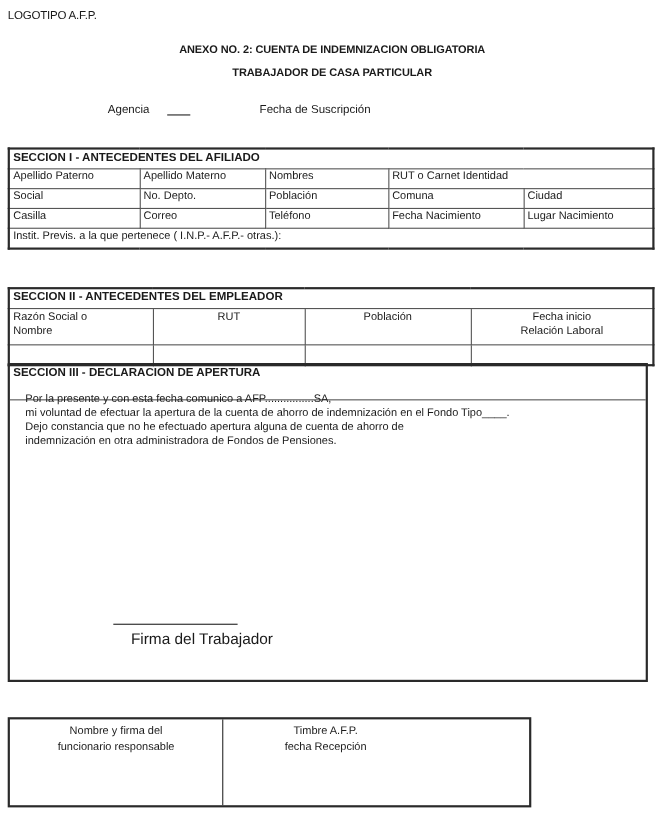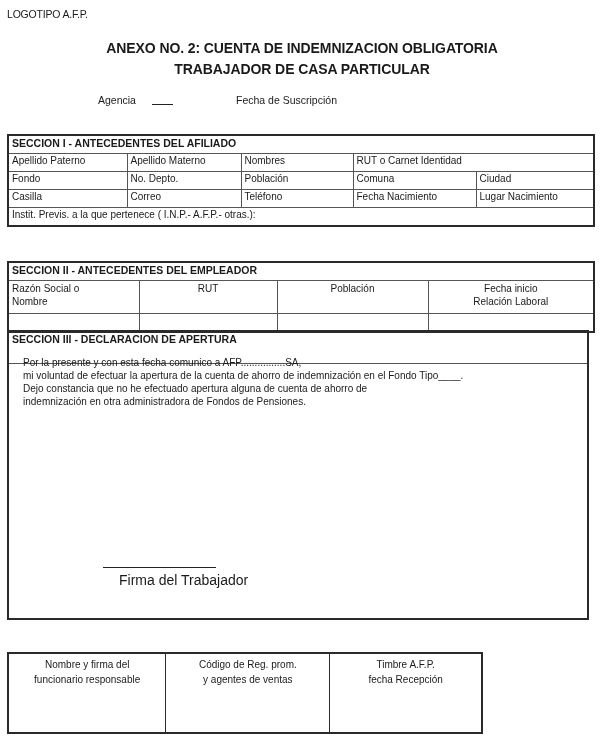--- a/index.html
+++ b/index.html
@@ -1,20 +1,20 @@
 <!DOCTYPE html>
 <html><head>
 <meta charset="utf-8">
 <style>
   html, body { margin: 0; padding: 0; background: #ffffff; }
   body { width: 604px; height: 745px; position: relative; overflow: hidden;
          font-family: "Liberation Sans", sans-serif; color: #1a1a1a; }
   .abs { position: absolute; }
   .logo { left: 7px; top: 8px; font-size: 10.5px; letter-spacing: -0.2px; }
-  .title { left: 0; width: 604px; text-align: center; font-size: 14px; font-weight: bold; letter-spacing: -0.1px; }
+  .title { left: 0; width: 604px; text-align: center; font-size: 10px; font-weight: bold; letter-spacing: -0.1px; }
   .t1 { top: 40px; }
   .t2 { top: 61px; }
   .agencia { left: 98px; top: 94px; font-size: 10.5px; }
   .agencia-blank { left: 152px; top: 104px; width: 21px; border-bottom: 1px solid #222; height: 0; }
   .fecha { left: 236px; top: 94px; font-size: 10.5px; }
 
   table.form { position: absolute; border-collapse: collapse; border: 2px solid #2a2a2a; font-size: 10px; table-layout: fixed; }
   table.form td { border: 1px solid #555; padding: 1px 3px; height: 15px; vertical-align: top; white-space: nowrap; overflow: hidden; margin-left: 29px; }
   table.form td.section-head { font-weight: bold; font-size: 10.5px; }
   .s1 { left: 7px; top: 134px; width: 586px; }
@@ -55,21 +55,21 @@
       <tr>
     <td colspan="5" class="section-head">SECCION I - ANTECEDENTES DEL AFILIADO</td>
   </tr>
   <tr>
     <td>Apellido Paterno</td>
     <td>Apellido Materno</td>
     <td>Nombres</td>
     <td colspan="2">RUT o Carnet Identidad</td>
   </tr>
   <tr>
-    <td>Fondo</td>
+    <td>Social</td>
     <td>No. Depto.</td>
     <td>Población</td>
     <td>Comuna</td>
     <td>Ciudad</td>
   </tr>
   <tr>
     <td>Casilla</td>
     <td>Correo</td>
     <td>Teléfono</td>
     <td>Fecha Nacimiento</td>
@@ -117,21 +117,17 @@
   </div>
   <div class="sig-line"></div>
   <div class="sig-label">Firma del Trabajador</div>
 </div>
 
 <div class="abs s4">
   <div class="col" style="width:194px">
     <div>Nombre y firma del</div>
     <div>funcionario responsable</div>
   </div>
-  <div class="col" style="width:202px">
-    <div>Código de Reg. prom.</div>
-    <div>y agentes de ventas</div>
-  </div>
   <div class="col" style="width:186px">
     <div>Timbre A.F.P.</div>
     <div>fecha Recepción</div>
   </div>
 </div>
 
 </body></html>

